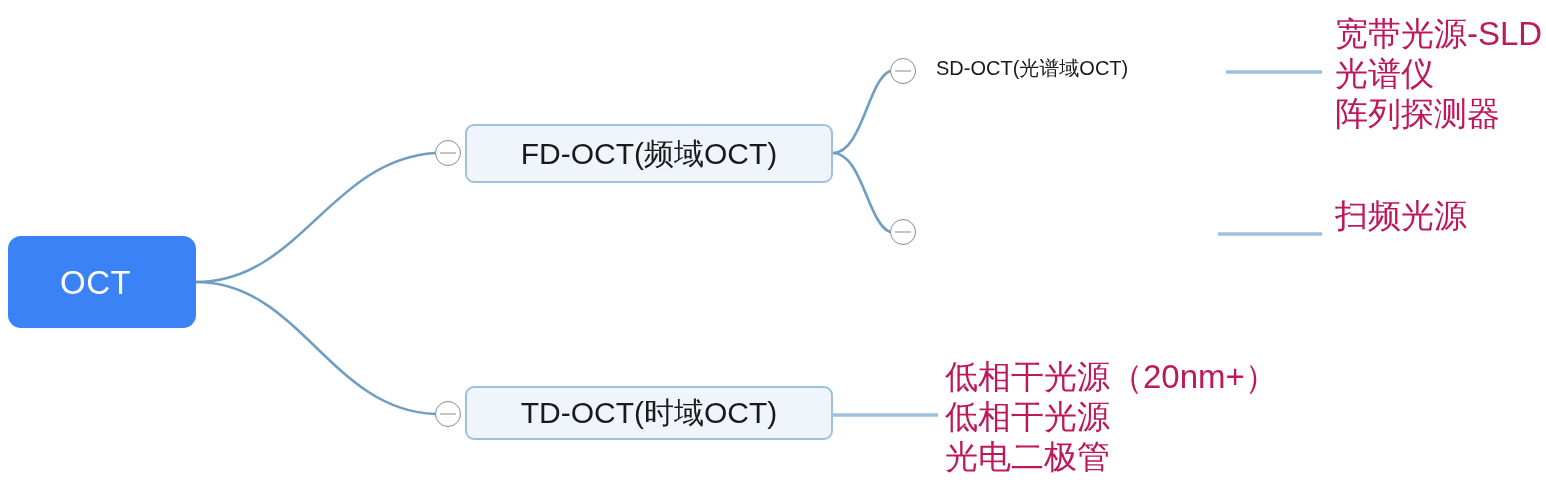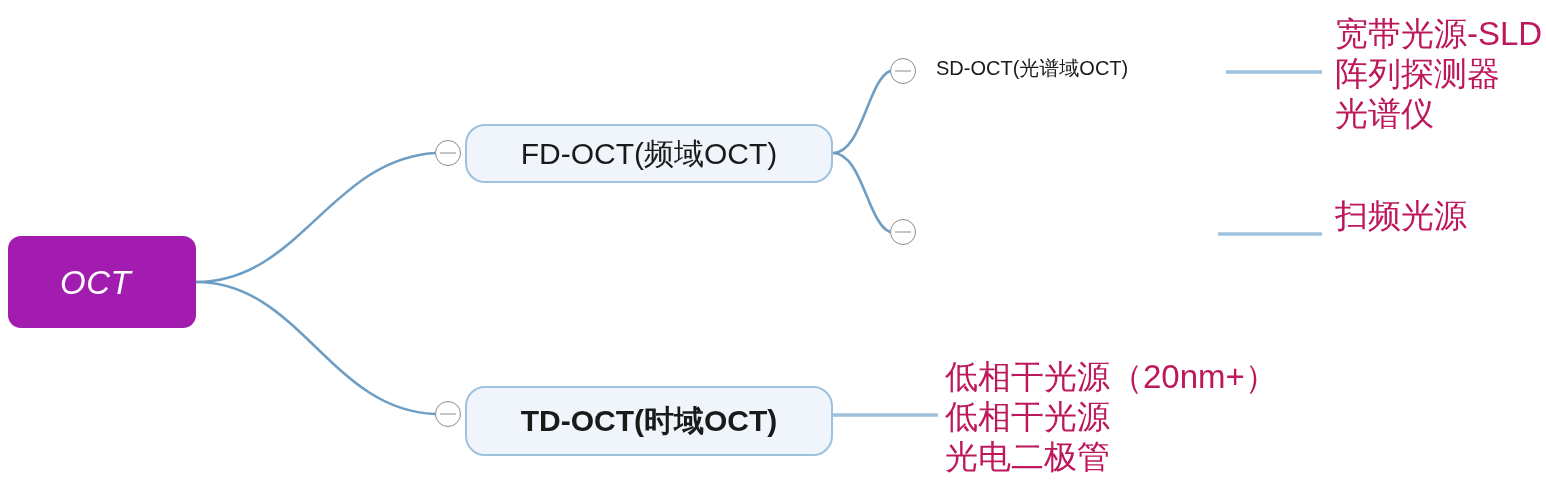--- a/index.html
+++ b/index.html
@@ -27,54 +27,53 @@
     pointer-events: none;
   }
 
   
   .root-node {
     position: absolute;
     left: 8px;
     top: 236px;
     width: 188px;
     height: 92px;
-    background: #a21caf;
+    background: #3b82f6;
     border-radius: 13px;
     box-sizing: border-box;
     display: flex;
     align-items: center;
     padding-left: 52px;
-    font-style: italic;
   }
   .root-label {
     color: #ffffff;
     font-size: 33px;
     letter-spacing: 0.5px;
     line-height: 1;
   }
 
   
   .branch-node {
     position: absolute;
     box-sizing: border-box;
     background: #EFF5FB;
     border: 2px solid #9EC1DE;
-    border-radius: 20px;
+    border-radius: 9px;
     display: flex;
     align-items: center;
     justify-content: center;
   }
   .branch-label {
     color: #1a1a1a;
     font-size: 30px;
     line-height: 1;
     white-space: nowrap;
   }
   #node-fd { left: 465px; top: 124px; width: 368px; height: 59px; }
-  #node-td { left: 465px; top: 386px; width: 368px; height: 70px; font-weight: bold; }
+  #node-td { left: 465px; top: 386px; width: 368px; height: 54px; }
 
   
   .plain-node {
     position: absolute;
     white-space: nowrap;
     color: #1a1a1a;
     font-size: 20px;
     line-height: 1;
   }
   #node-sd { left: 936px; top: 58px; }
@@ -152,22 +151,22 @@
   <div class="branch-node" id="node-fd">
     <span class="branch-label">FD-OCT(频域OCT)</span>
   </div>
 
   <div class="toggle" id="toggle-sd"></div>
   <div class="plain-node" id="node-sd">
     <span>SD-OCT(光谱域OCT)</span>
   </div>
   <div class="leaf-block" id="leaf-sd">
     <span class="leaf-line">宽带光源-SLD</span>
+    <span class="leaf-line">光谱仪</span>
     <span class="leaf-line">阵列探测器</span>
-    <span class="leaf-line">光谱仪</span>
   </div>
 
   <div class="toggle" id="toggle-ss"></div>
   <div class="leaf-block" id="leaf-ss">
     <span class="leaf-line">扫频光源</span>
   </div>
 
   <div class="toggle" id="toggle-td"></div>
   <div class="branch-node" id="node-td">
     <span class="branch-label">TD-OCT(时域OCT)</span>

